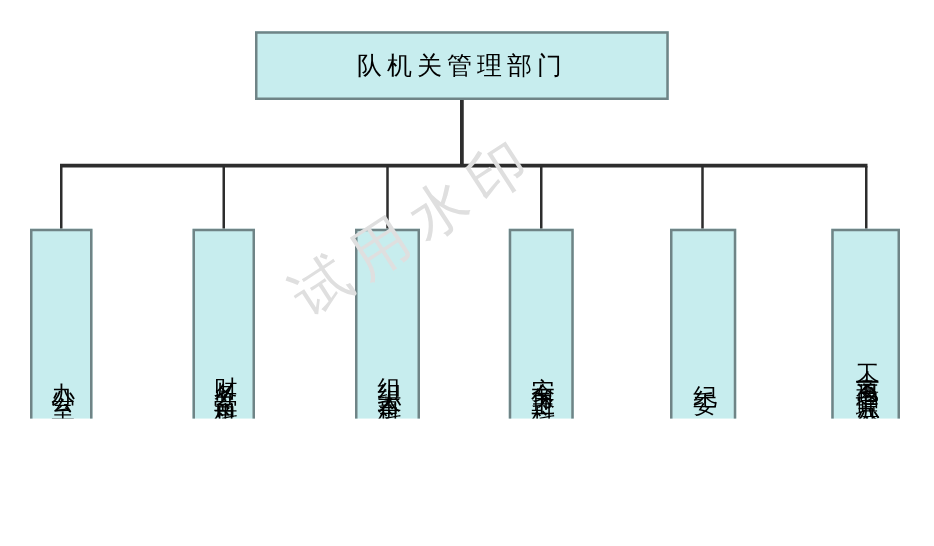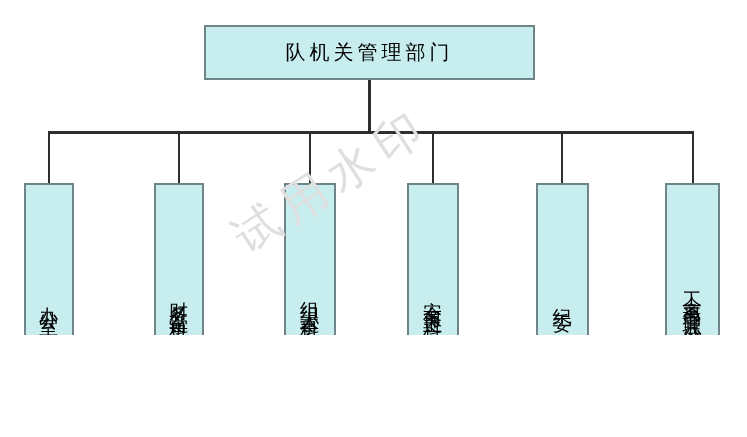--- a/index.html
+++ b/index.html
@@ -13,20 +13,21 @@
   * { margin: 0; padding: 0; box-sizing: border-box; }
   html, body { background: var(--bg); }
   body { font-family: "Liberation Sans", "DejaVu Sans", sans-serif; }
 
   .canvas {
     position: relative;
     width: 747px;
     height: 335px;
     background: var(--bg);
     overflow: hidden;
+    font-family: Liberation Mono, monospace;
   }
 
   .root-box {
     position: absolute;
     left: 204px; top: 25px;
     width: 331px; height: 55px;
     background: var(--box-fill);
     border: 2px solid var(--box-border);
     display: flex;
     align-items: center;

